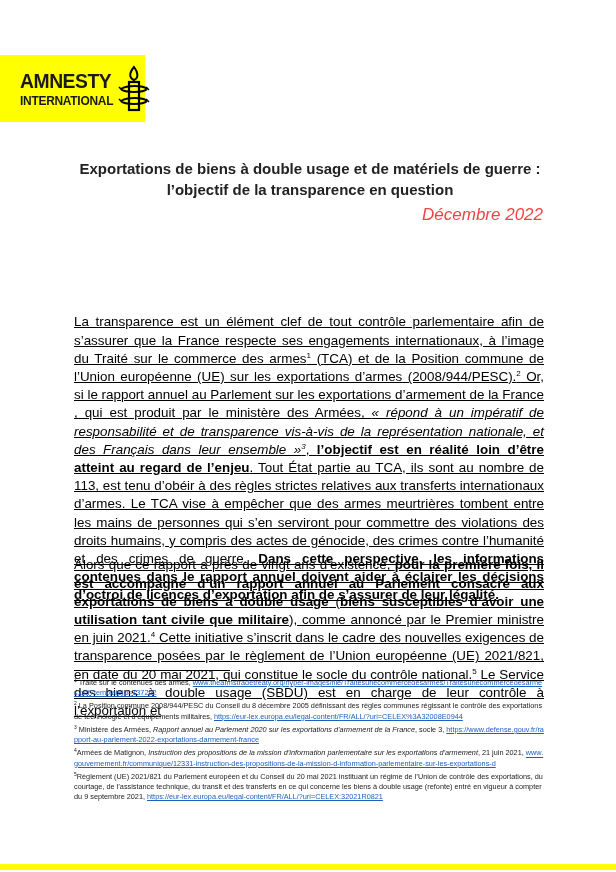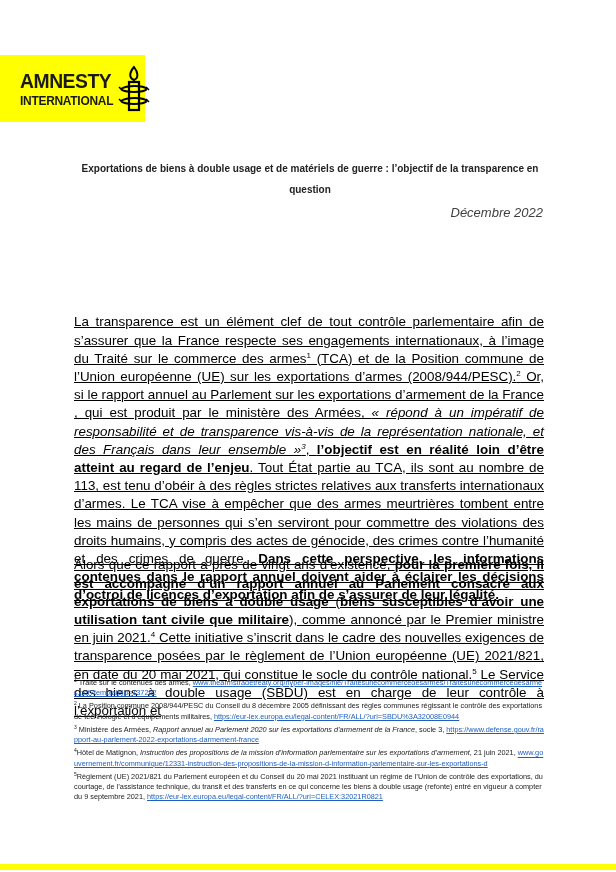--- a/index.html
+++ b/index.html
@@ -4,22 +4,22 @@
   <style>
     html, body { margin: 0; padding: 0; background: #ffffff; }
     body { width: 616px; height: 872px; position: relative; overflow: hidden; font-family: "Liberation Sans", sans-serif; color: #1a1a1a; }
 
     .logo { position: absolute; left: 0; top: 23px; width: 145px; height: 67px; background: #ffff00; margin-top: 32px; }
     .logo-text { position: absolute; left: 20px; top: 15px; font-family: "Liberation Sans", sans-serif; font-weight: bold; line-height: 1; }
     .logo-line1 { font-size: 21px; letter-spacing: -0.5px; transform: scaleX(0.92); transform-origin: left; display: block; }
     .logo-line2 { font-size: 13px; letter-spacing: -0.3px; margin-top: 3px; transform: scaleX(0.92); transform-origin: left; display: block; }
     .logo-candle { position: absolute; left: 117px; top: 10px; width: 34px; height: 48px; }
 
-    .title { position: absolute; left: 60px; width: 500px; top: 158px; text-align: center; font-family: "Liberation Sans", sans-serif; font-weight: bold; font-size: 10px; line-height: 21px; color: #222; }
-    .date { position: absolute; right: 73px; top: 205px; font-style: italic; font-size: 13px; color: #404040; }
+    .title { position: absolute; left: 60px; width: 500px; top: 158px; text-align: center; font-family: "Liberation Sans", sans-serif; font-weight: bold; font-size: 15px; line-height: 21px; color: #222; }
+    .date { position: absolute; right: 73px; top: 205px; font-style: italic; font-size: 17px; color: #ef4444; }
 
     .body-text { position: absolute; left: 74px; width: 470px; font-size: 13.4px; line-height: 18.2px; text-align: justify; color: #000000; text-decoration: underline; }
     .p1 { top: 300px; }
     .p2 { top: 543px; }
     .body-text sup { font-size: 8px; line-height: 0; }
     .b { font-weight: bold; }
     .i { font-style: italic; }
 
     .fn-rule { position: absolute; left: 74px; top: 670px; width: 156px; height: 1px; background: #000; }
     .footnotes { position: absolute; left: 74px; top: 675px; width: 472px; font-size: 7.3px; line-height: 10px; color: #222; }
@@ -56,26 +56,26 @@
 <p class="body-text p2">
   <span>Alors que ce rapport a près de vingt ans d’existence, </span><span class="b">pour la première fois, il est accompagné d’un rapport annuel au Parlement consacré aux exportations de biens à double usage</span><span> (</span><span class="b">biens susceptibles d’avoir une utilisation tant civile que militaire</span><span>), comme annoncé par le Premier ministre en juin 2021.</span><sup>4</sup><span> Cette initiative s’inscrit dans le cadre des nouvelles exigences de transparence posées par le règlement de l’Union européenne (UE) 2021/821, en date du 20 mai 2021, qui constitue le socle du contrôle national.</span><sup>5</sup><span> Le Service des biens à double usage (SBDU) est en charge de leur contrôle à l’exportation et</span>
 </p>
 
 <div class="fn-rule"></div>
 <div class="footnotes">
   <p class="fn">
     <sup>1</sup><span> Traité sur le contenues des armes, </span><span class="link">www.thearmstradetreaty.org/hyper-images/file/Traitesurlecommercedesarmes/Traitesurlecommercedesarmes.pdf?templateId=137262</span>
   </p>
   <p class="fn">
-    <sup>2</sup><span> La Position commune 2008/944/PESC du Conseil du 8 décembre 2005 définissant des règles communes régissant le contrôle des exportations de technologie et d’équipements militaires, </span><span class="link">https://eur-lex.europa.eu/legal-content/FR/ALL/?uri=SBDU%3A32008E0944</span>
+    <sup>2</sup><span> La Position commune 2008/944/PESC du Conseil du 8 décembre 2005 définissant des règles communes régissant le contrôle des exportations de technologie et d’équipements militaires, </span><span class="link">https://eur-lex.europa.eu/legal-content/FR/ALL/?uri=CELEX%3A32008E0944</span>
   </p>
   <p class="fn">
     <sup>3</sup><span>  Ministère des Armées,  </span><span class="i">Rapport annuel au Parlement 2020 sur les exportations d’armement de la France</span><span>,  socle 3, </span><span class="link">https://www.defense.gouv.fr/rapport-au-parlement-2022-exportations-darmement-france</span>
   </p>
   <p class="fn">
-    <sup>4</sup><span>Hôtel de Matignon, </span><span class="i">Instruction des propositions de la mission d’information parlementaire sur les exportations d’armement</span><span>, 21 juin 2021, </span><span class="link">www.gouvernement.fr/communique/12331-instruction-des-propositions-de-la-mission-d-information-parlementaire-sur-les-exportations-d</span>
+    <sup>4</sup><span>Armées de Matignon, </span><span class="i">Instruction des propositions de la mission d’information parlementaire sur les exportations d’armement</span><span>, 21 juin 2021, </span><span class="link">www.gouvernement.fr/communique/12331-instruction-des-propositions-de-la-mission-d-information-parlementaire-sur-les-exportations-d</span>
   </p>
   <p class="fn">
     <sup>5</sup><span>Règlement (UE) 2021/821 du Parlement européen et du Conseil du 20 mai 2021 instituant un régime de l’Union de contrôle des exportations, du courtage, de l’assistance technique, du transit et des transferts en ce qui concerne les biens à double usage (refonte) entré en vigueur à compter du 9 septembre 2021, </span><span class="link">https://eur-lex.europa.eu/legal-content/FR/ALL/?uri=CELEX:32021R0821</span>
   </p>
 </div>
 
 <div class="bottom-bar"></div>
 
 </body></html>

